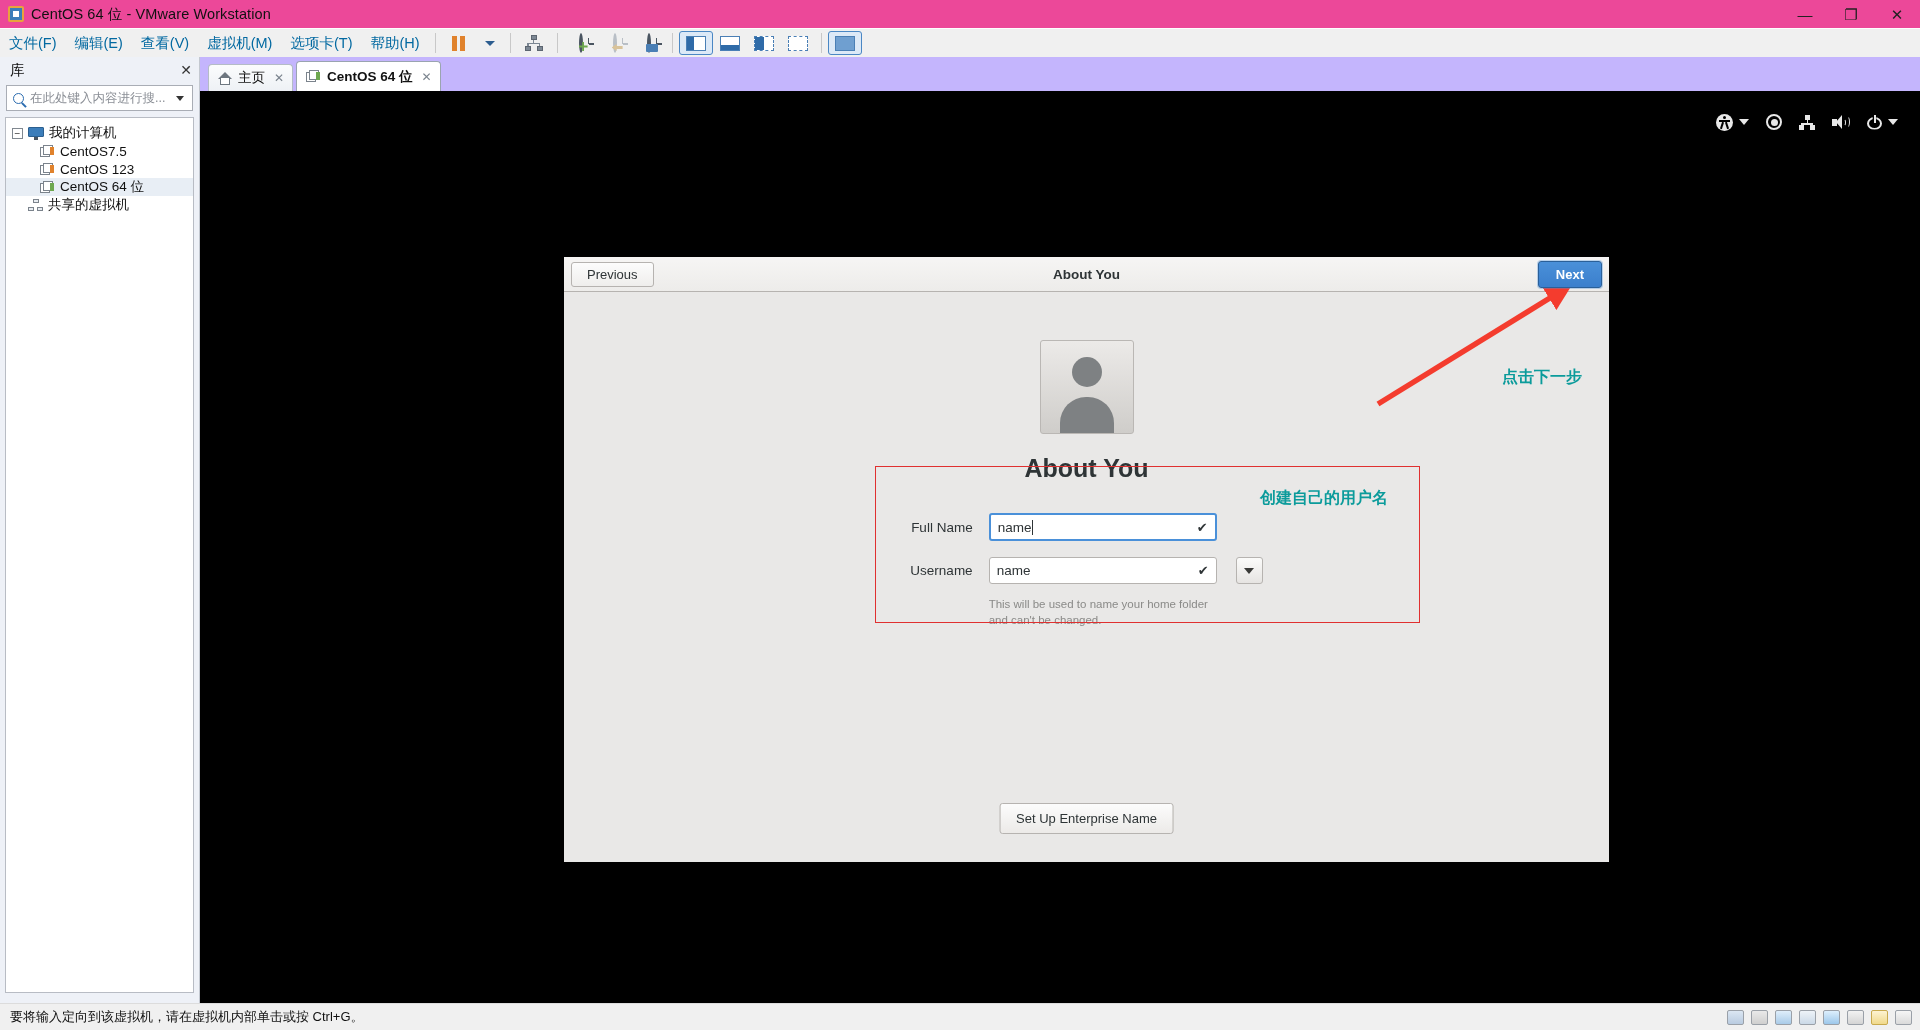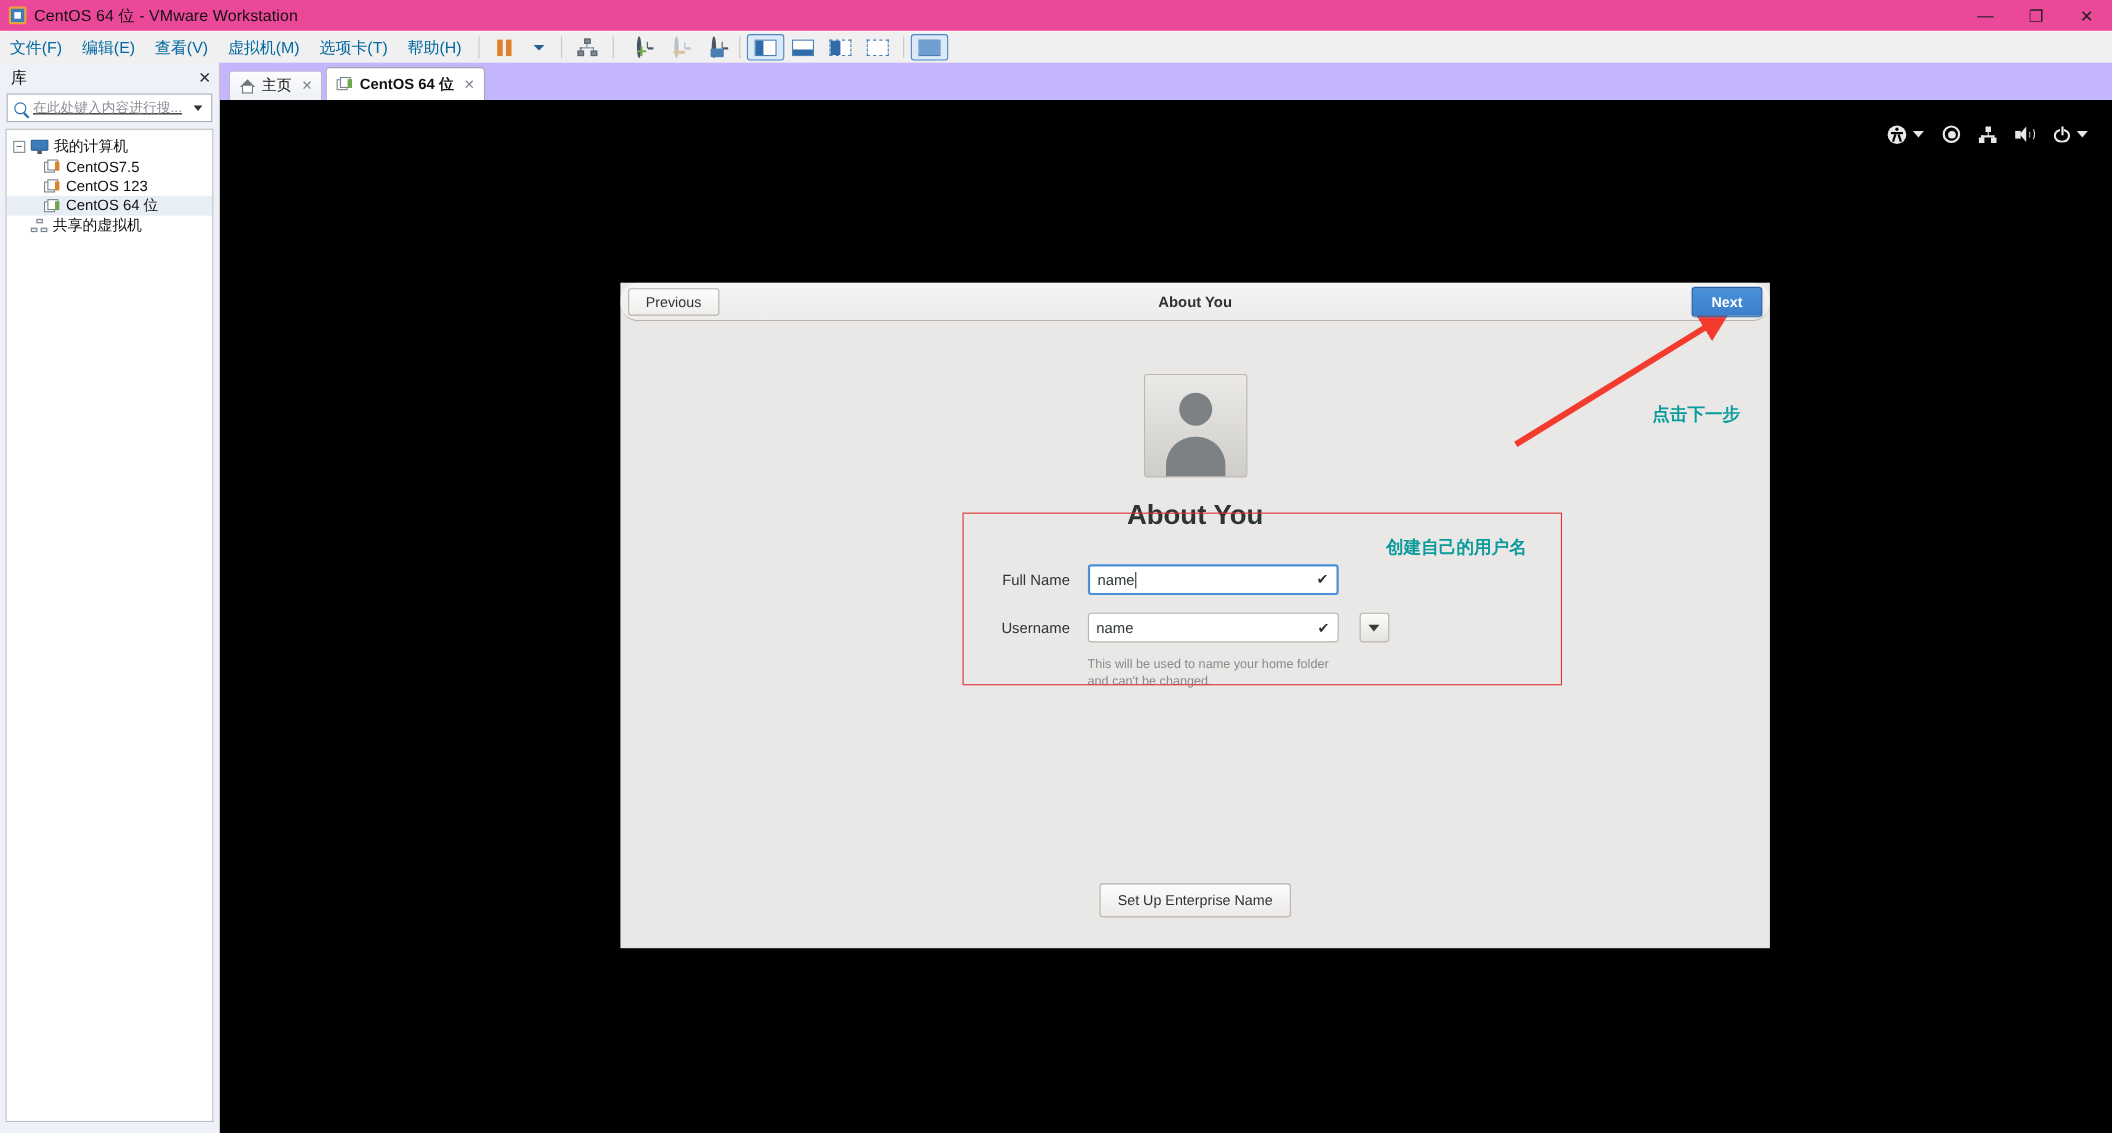--- a/index.html
+++ b/index.html
@@ -108,21 +108,21 @@
   }
   .lib-head {
     height: 26px; display: flex; align-items: center; justify-content: space-between;
     padding: 0 7px 0 10px;
     font-size: 14.5px; color: #111;
   }
   .lib-close { font-size: 14px; color:#333; }
   .lib-search {
     margin: 2px 6px 6px 6px; height: 26px;
     background: #fff; border: 1px solid #a9adb5;
-    display: flex; align-items: center; gap: 6px; padding: 0 4px; text-decoration: underline;
+    display: flex; align-items: center; gap: 6px; padding: 0 4px;
   }
   .mag {
     width: 11px; height: 11px; border: 1.8px solid #2b6cb0; border-radius: 50%;
     position: relative; flex: 0 0 auto; margin-left:2px;
   }
   .mag::after{content:"";position:absolute;right:-4px;bottom:-3px;width:6px;height:1.8px;background:#2b6cb0;transform:rotate(45deg);}
   .lib-search-txt { font-size:12.5px; color:#8b8f96; flex:1 1 auto; white-space:nowrap; overflow:hidden; }
   .lib-search-caret{width:0;height:0;border-left:4px solid transparent;border-right:4px solid transparent;border-top:5px solid #333;margin-right:4px;}
 
   .lib-tree {
@@ -225,21 +225,20 @@
     background: #e9e8e7; display: flex; flex-direction: column;
     box-shadow: 0 1px 5px rgba(0,0,0,.4);
   }
   .setup-header {
     height: 35px; flex:0 0 auto;
     background: linear-gradient(#f6f5f4,#edecea);
     border-bottom: 1px solid #b6b3b0;
     display:flex; align-items:center; justify-content:space-between;
     padding: 0 7px;
     position: relative;
-    border-radius: 16px;
   }
   .hdr-title { position:absolute; left:0; right:0; text-align:center; font-size:13.5px; color:#2e3436; font-weight:bold; }
   .btn-prev {
     position: relative; z-index:2;
     padding: 4px 15px; font-size: 13px; color: #2e3436;
     background: linear-gradient(#fcfcfc,#efeeec);
     border: 1px solid #b6b3b0; border-radius: 3px;
   }
   .btn-next {
     position: relative; z-index:2;
@@ -606,14 +605,27 @@
           <line x1="8" y1="128" x2="196" y2="12" stroke="#f43c2e" stroke-width="5.5" marker-end="url(#ah)"></line>
         </svg>
 
         <div class="anno-txt anno-next">点击下一步</div>
         <div class="anno-txt anno-user">创建自己的用户名</div>
 
       </div>
     </div>
   </div>
 
+  <div class="statusbar">
+    <div>要将输入定向到该虚拟机，请在虚拟机内部单击或按 Ctrl+G。</div>
+    <div class="tray">
+      <div class="tray-ic a"></div>
+      <div class="tray-ic b"></div>
+      <div class="tray-ic c"></div>
+      <div class="tray-ic d"></div>
+      <div class="tray-ic e"></div>
+      <div class="tray-ic f"></div>
+      <div class="tray-ic g"></div>
+      <div class="tray-ic h"></div>
+    </div>
+  </div>
 
 </div>
 
 </body></html>

